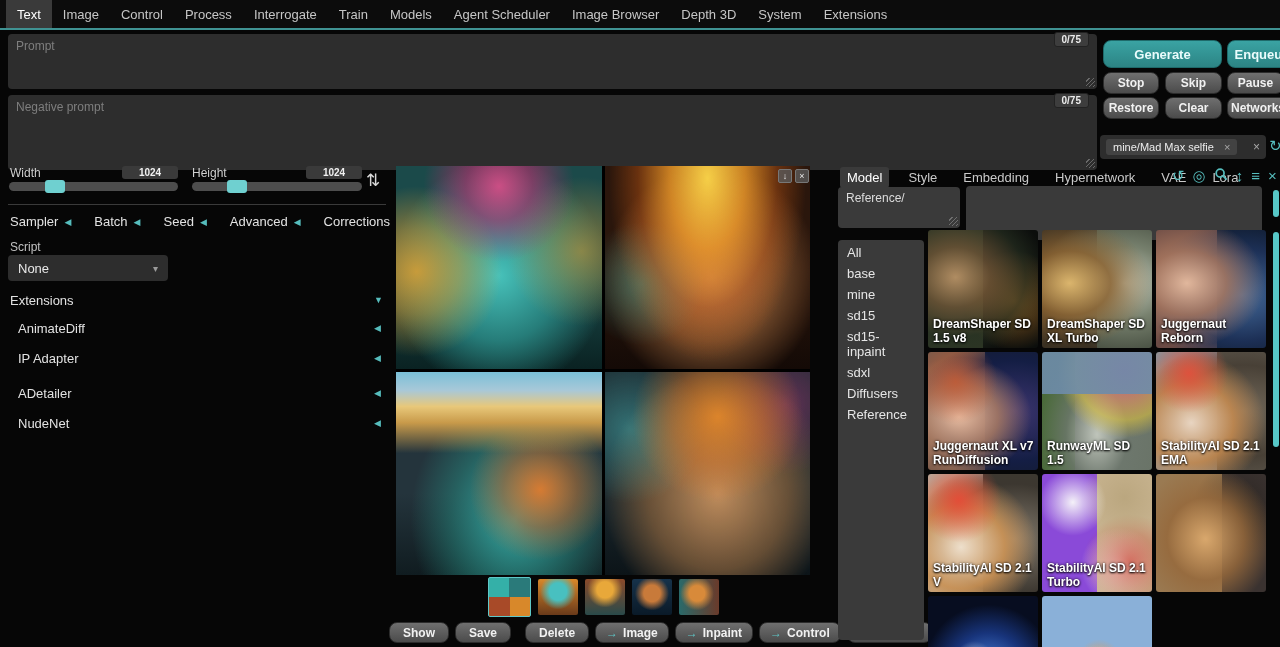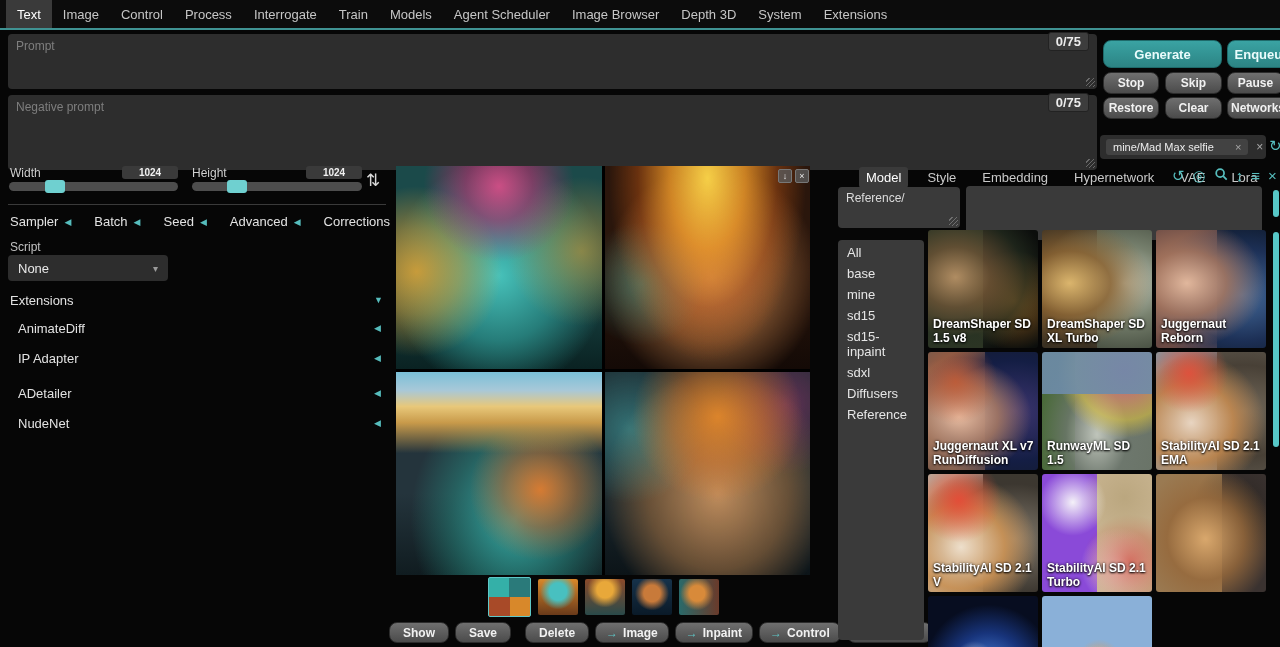--- a/index.html
+++ b/index.html
@@ -12,21 +12,21 @@
   
   .nav { top:0; left:0; width:1280px; height:30px; background:#0c0c0c;
          border-bottom:2px solid #3f9292; display:flex; align-items:stretch; padding-left:6px; }
   .nav-item { padding:7px 11px; font-size:13px; color:#c6c6c6; white-space:nowrap; cursor:pointer; }
   .nav-item.active { background:#3a3a3a; color:#fff; }
 
   
   .ta { background:#2d2d2d; border-radius:4px; }
   .ph { position:absolute; top:5px; left:8px; font-size:12px; color:#7e7e7e; }
   .counter { position:absolute; top:-2px; right:8px; background:#3d3d3d; border:1px solid #222;
-             border-radius:3px; padding:1px 7px; font-size:13px; font-weight:bold; color:#ececec; }
+             border-radius:3px; padding:1px 7px; font-size:10px; font-weight:bold; color:#ececec; }
   .rh { position:absolute; right:2px; bottom:2px; width:9px; height:9px; opacity:.55;
         background:repeating-linear-gradient(135deg, transparent 0 2px, #9a9a9a 2px 3px); }
 
   
   .btn-teal { background:linear-gradient(#3aa3a3,#2c8484); border:1px solid #1e6a6a; border-radius:8px;
               color:#eafcfc; font-size:13px; font-weight:bold; display:flex; align-items:center; justify-content:center; cursor:pointer; }
   .btn-gray { background:linear-gradient(#6f6f6f,#4b4b4b); border:1px solid #2c2c2c; border-radius:8px;
               color:#f1f1f1; font-size:12px; font-weight:bold; display:flex; align-items:center; justify-content:center; gap:5px; cursor:pointer; }
   .arrow { color:#5fc8c8; font-weight:bold; font-size:12px; }
 
@@ -62,21 +62,21 @@
   .panelbox { background:#3a3a3a; border-radius:4px; }
   .folder { padding:3px 9px; font-size:13px; color:#e6e6e6; cursor:pointer; }
   .cards { display:grid; grid-template-columns:repeat(3,110px); grid-auto-rows:118px; gap:4px; }
   .card { position:relative; border-radius:3px; overflow:hidden; background:#222; cursor:pointer; }
   .card-label { position:absolute; left:5px; right:3px; bottom:3px; font-size:12px; font-weight:bold; color:#fff;
                 line-height:1.12; text-shadow:0 1px 2px rgba(0,0,0,.95), 0 0 3px rgba(0,0,0,.8); }
   .sb { position:absolute; left:1273px; width:6px; background:#57c7c7; border-radius:3px; }
 
   .styles-box { background:#2d2d2d; border-radius:4px; display:flex; align-items:center; padding:0 6px; gap:8px; }
   .style-tag { background:#424242; border-radius:3px; padding:2px 7px; font-size:11px; color:#ececec;
-               display:flex; align-items:center; gap:21px; white-space:nowrap; }
+               display:flex; align-items:center; gap:10px; white-space:nowrap; }
   .tag-x { color:#a8a8a8; font-size:11px; cursor:pointer; }
 </style>
 </head>
 <body>
 
 <div id="app">
 
   <div class="abs nav">
     <div class="nav-item active">Text</div>
     <div class="nav-item">Image</div>
@@ -222,21 +222,21 @@
     <div class="btn-gray" style="height:21px; padding:0 10px;">
         <span class="arrow">→</span>
         <span>Control</span>
       </div>
     <div class="btn-gray" style="height:21px; padding:0 10px;">
         <span class="arrow">→</span>
         <span>Process</span>
       </div>
   </div>
 
-  <div class="abs tabs" style="left:859px; top:167px;gap:12px;">
+  <div class="abs tabs" style="left:840px; top:167px;gap:12px;">
     <div class="tab active">Model</div>
     <div class="tab">Style</div>
     <div class="tab">Embedding</div>
     <div class="tab">Hypernetwork</div>
     <div class="tab">VAE</div>
     <div class="tab">Lora</div>
   </div>
   <div class="abs" style="left:1172px; top:167px; display:flex; gap:8px; align-items:center;">
     <span class="ticon">↺</span>
     <span class="ticon">◎</span>

